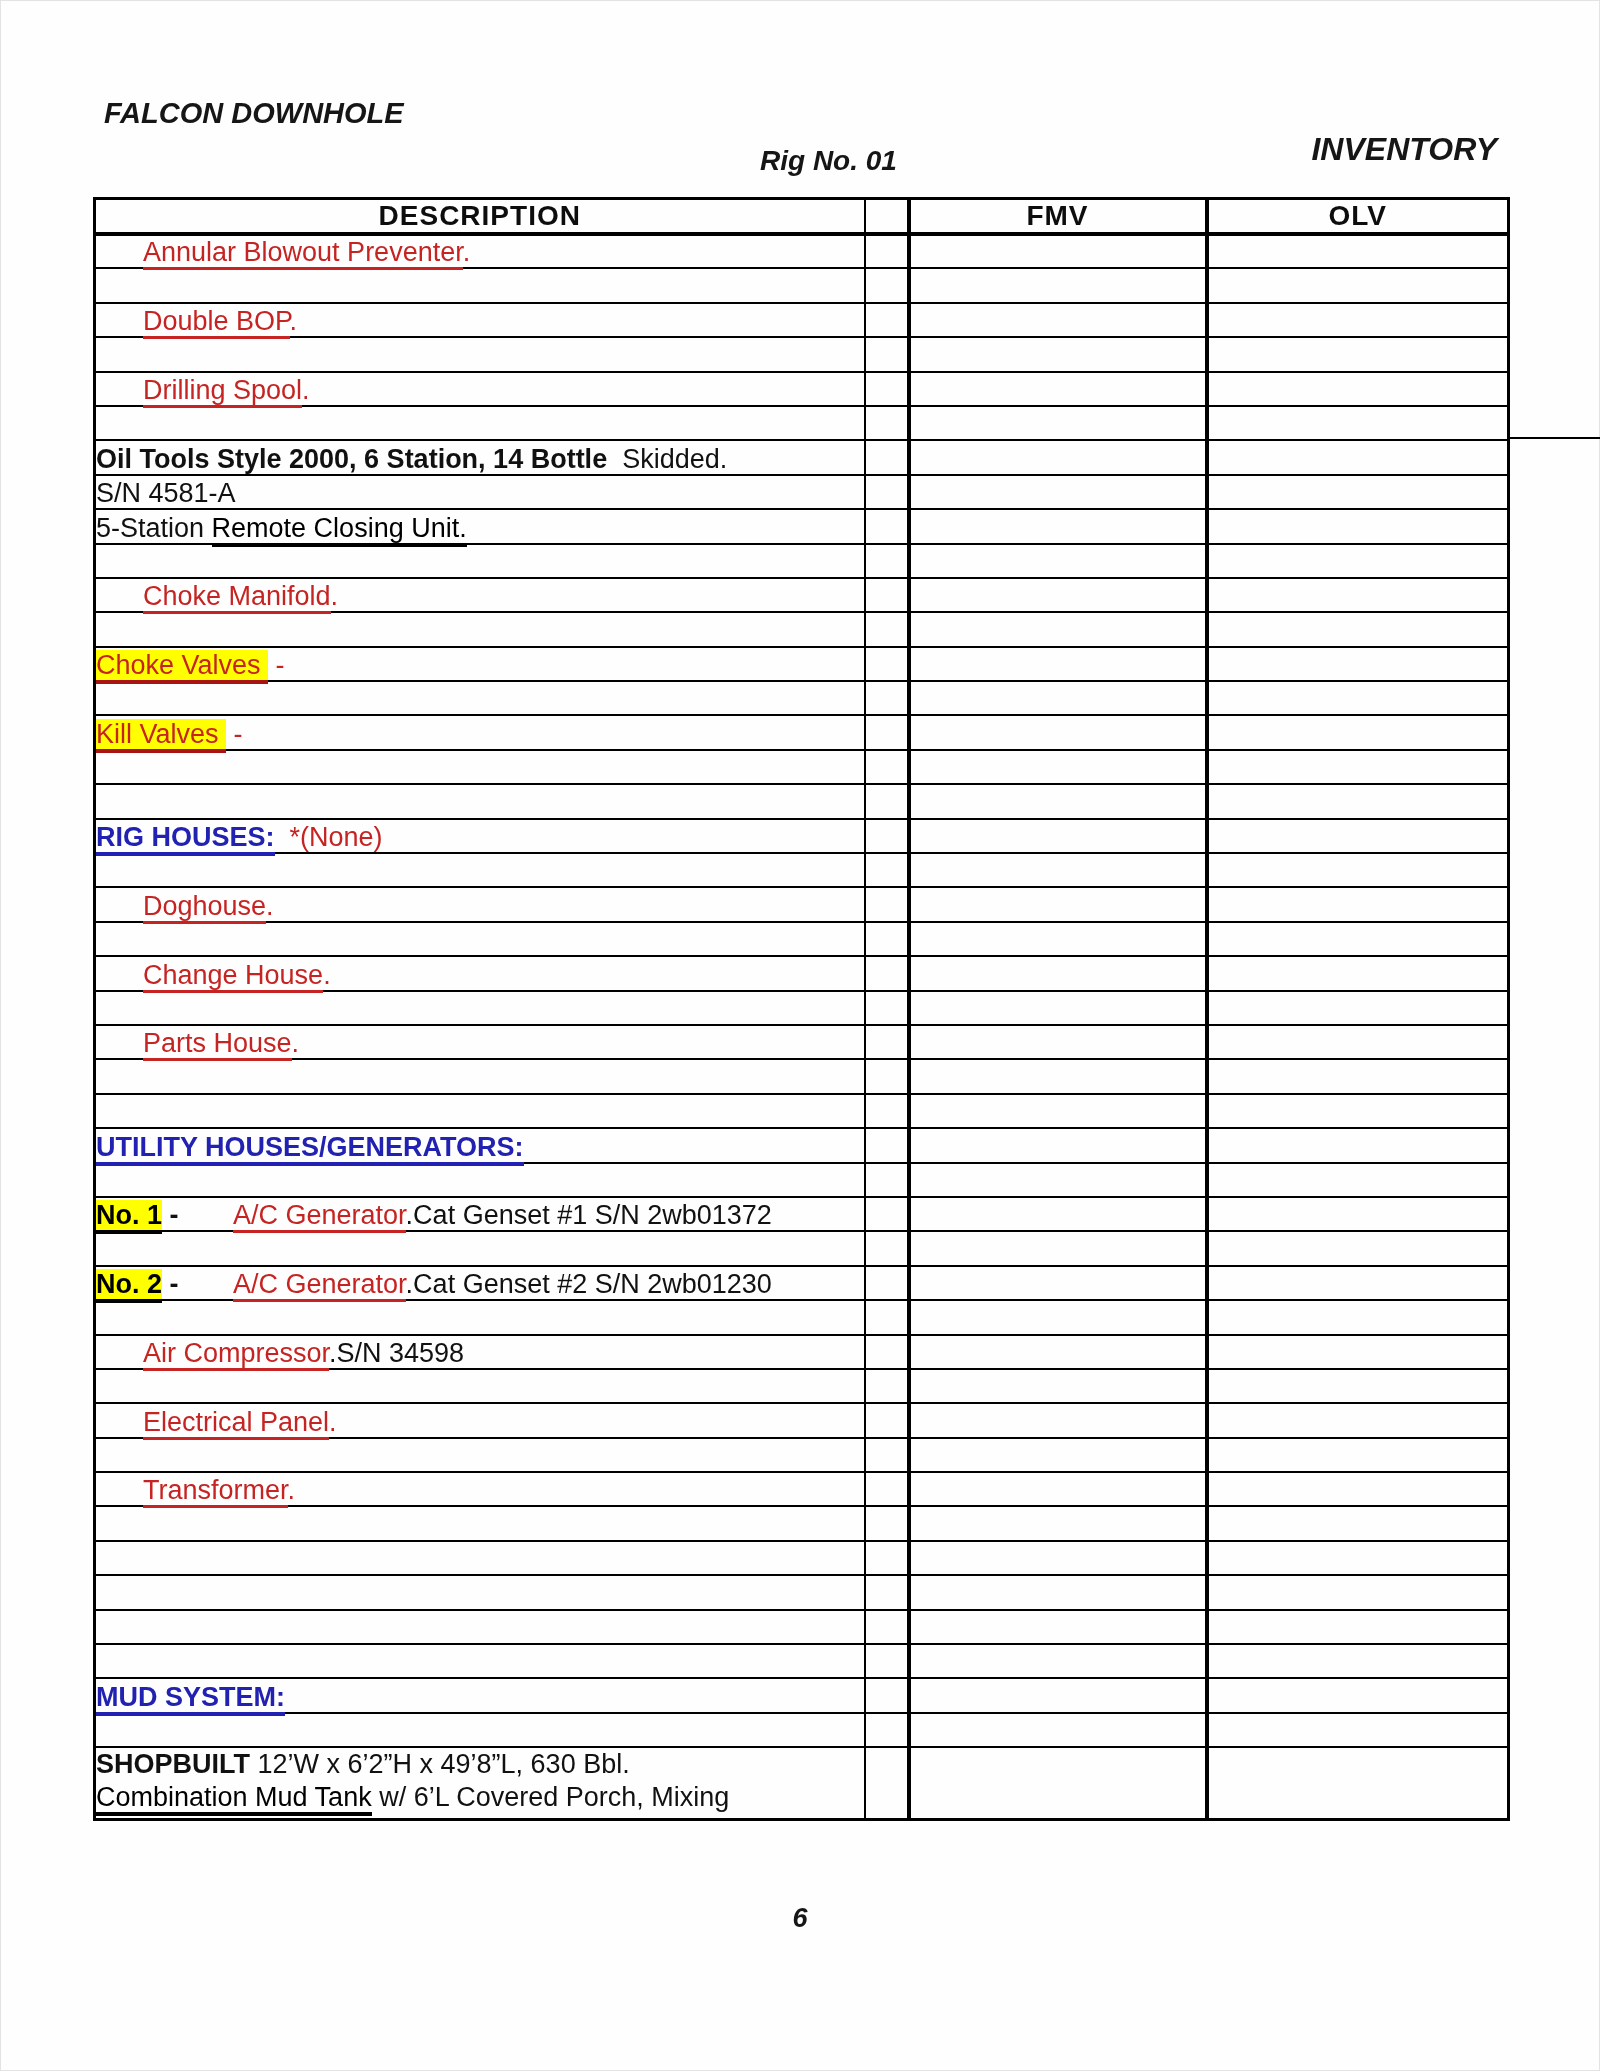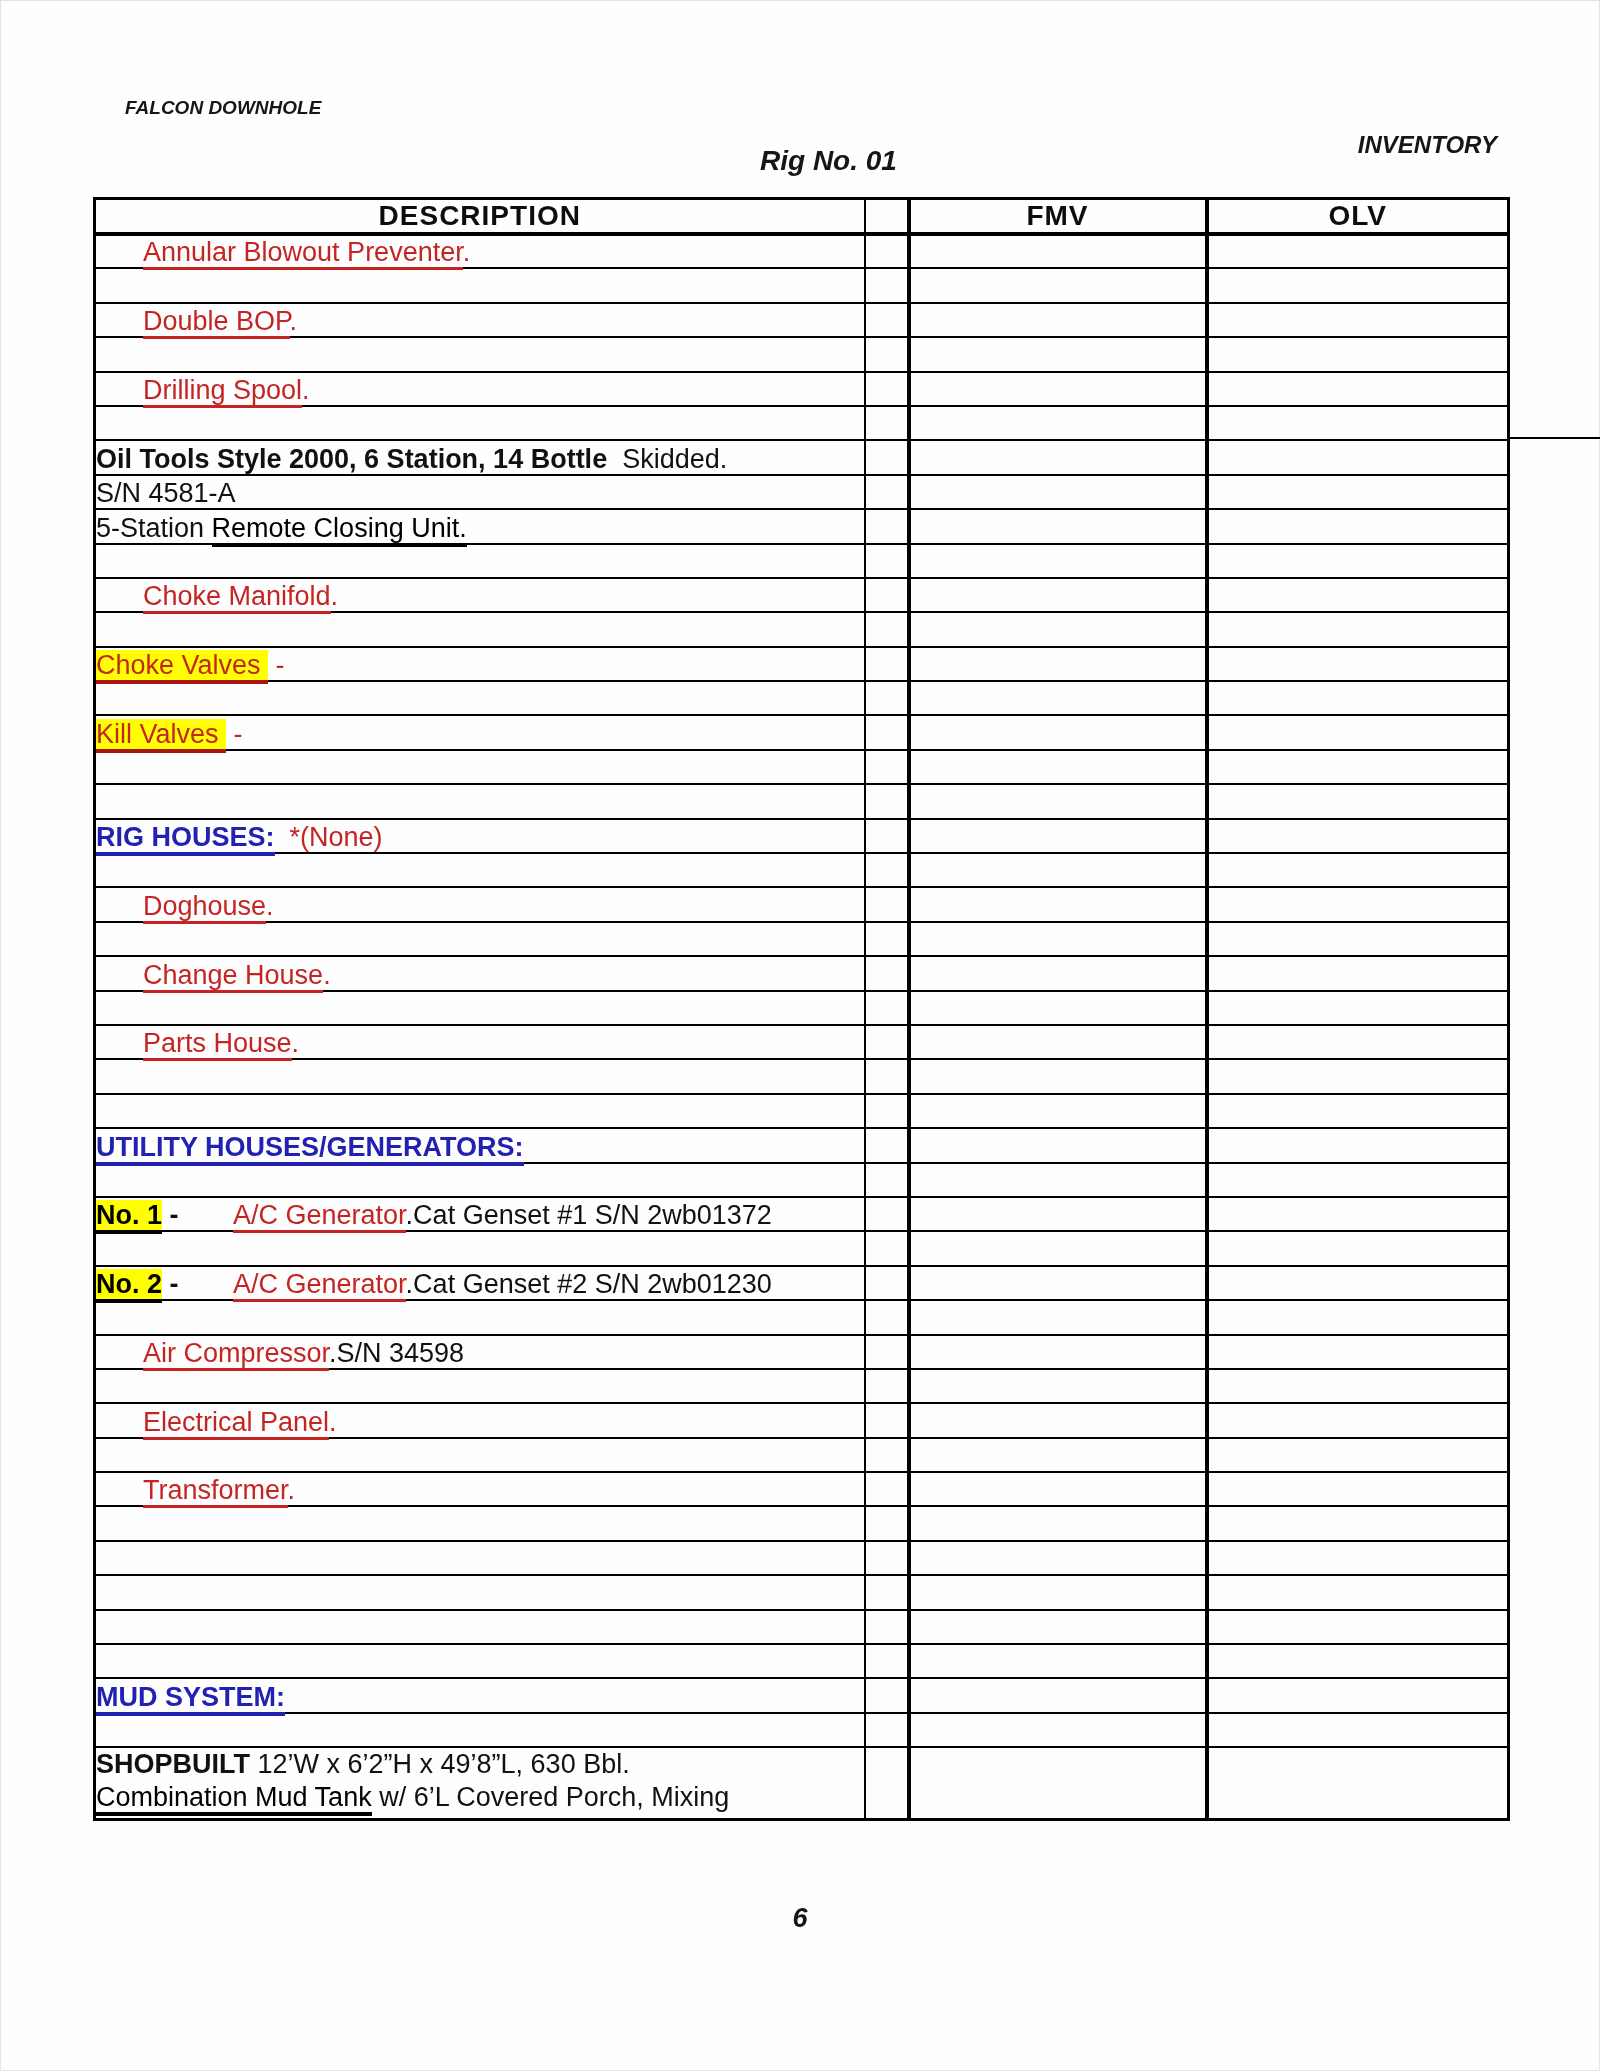--- a/index.html
+++ b/index.html
@@ -7,33 +7,33 @@
     position:relative;
     width:1600px;height:2071px;
     margin:0 auto;
     background:#fefefe;
     font-family:"Liberation Sans","DejaVu Sans",sans-serif;
     color:#111;
     overflow:hidden;
     box-shadow: inset 0 0 0 1px #e3e3e3;
   }
   .company{
-    position:absolute;left:125px;top:97px;
-    font-size:19px;font-weight:700;font-style:italic;color:#161616;
+    position:absolute;left:104px;top:97px;
+    font-size:29px;font-weight:700;font-style:italic;color:#161616;
     white-space:nowrap;
   }
   .rig-no{
     position:absolute;left:760px;top:97px;
     font-size:28px;font-weight:700;font-style:italic;color:#161616;
     white-space:nowrap;
     margin-top:48px;
   }
   .inv-title{
     position:absolute;right:103px;top:131px;
-    font-size:24px;font-weight:700;font-style:italic;color:#161616;
+    font-size:32px;font-weight:700;font-style:italic;color:#161616;
     white-space:nowrap;
   }
   table.inv{
     position:absolute;left:93px;top:197px;
     width:1414px;
     border-collapse:collapse;
     table-layout:fixed;
     border:3px solid #000;
   }
   table.inv th, table.inv td{

